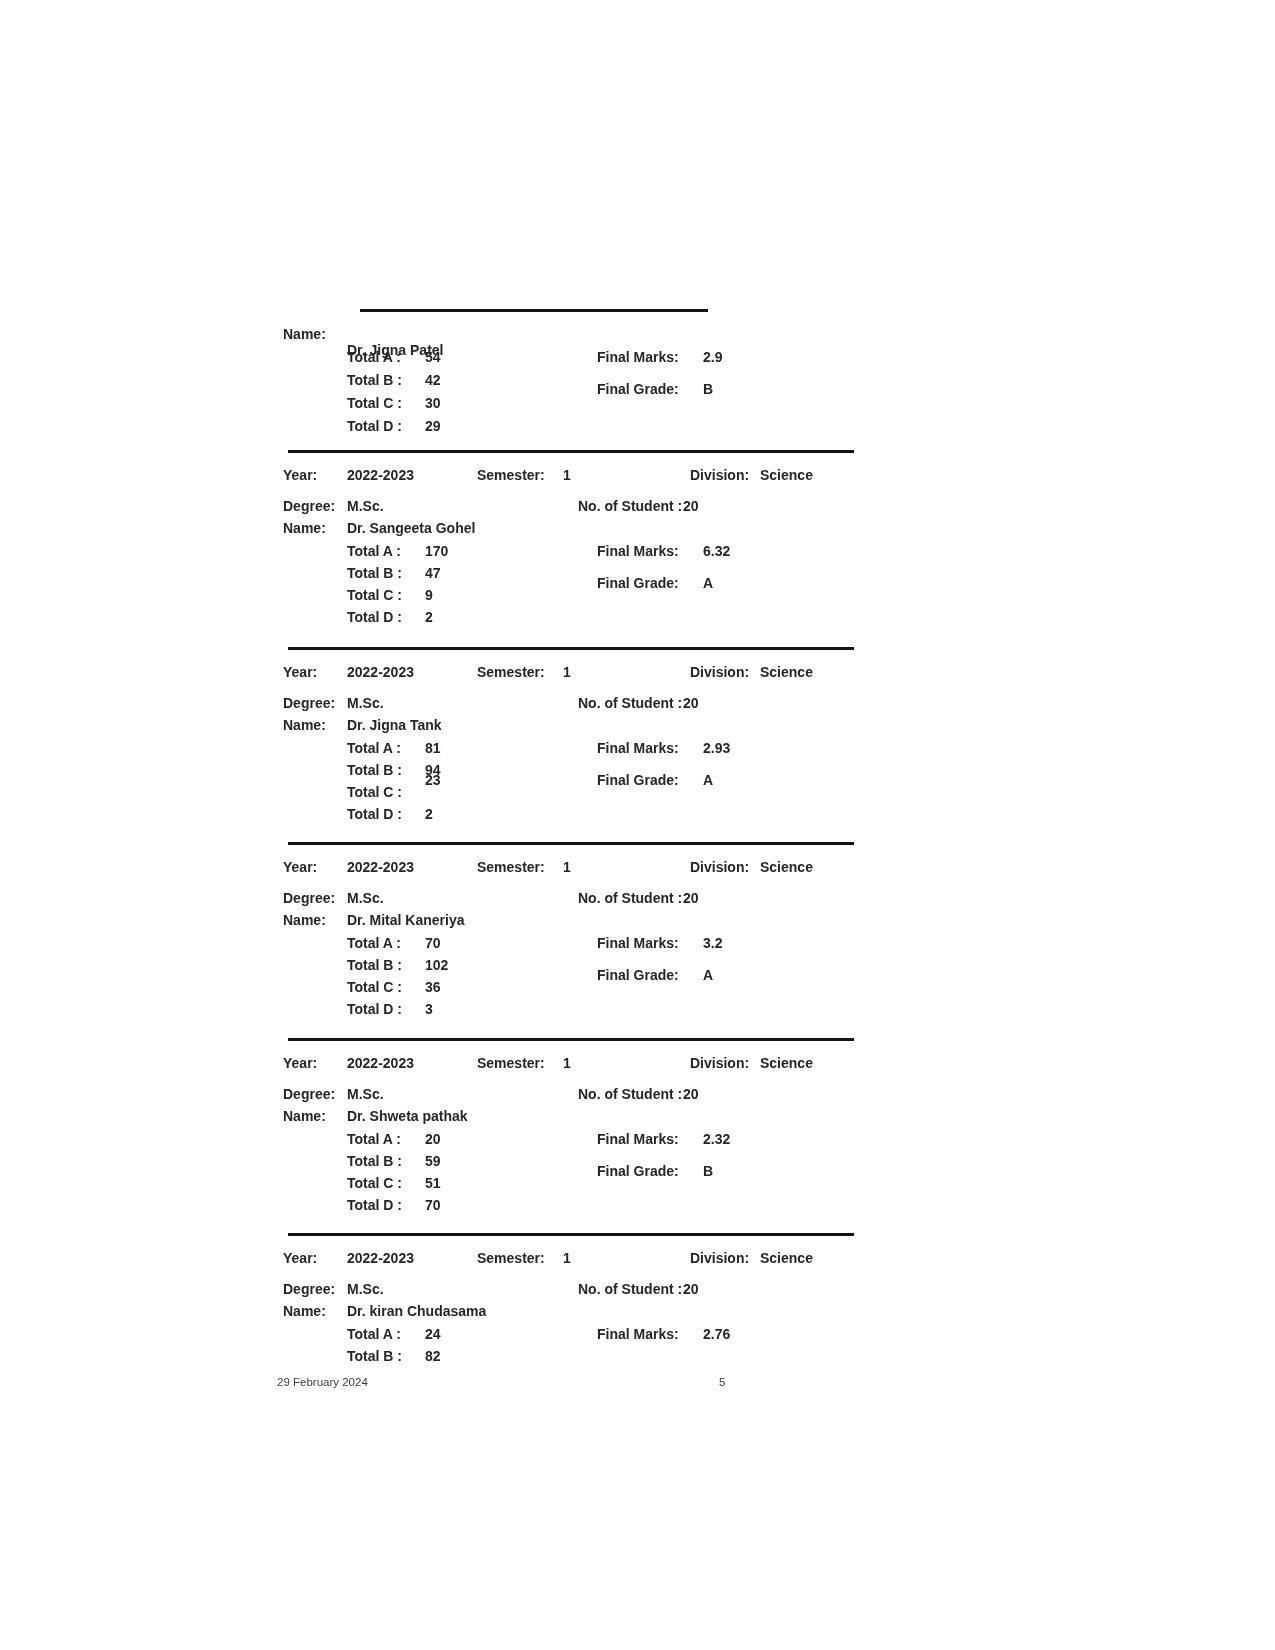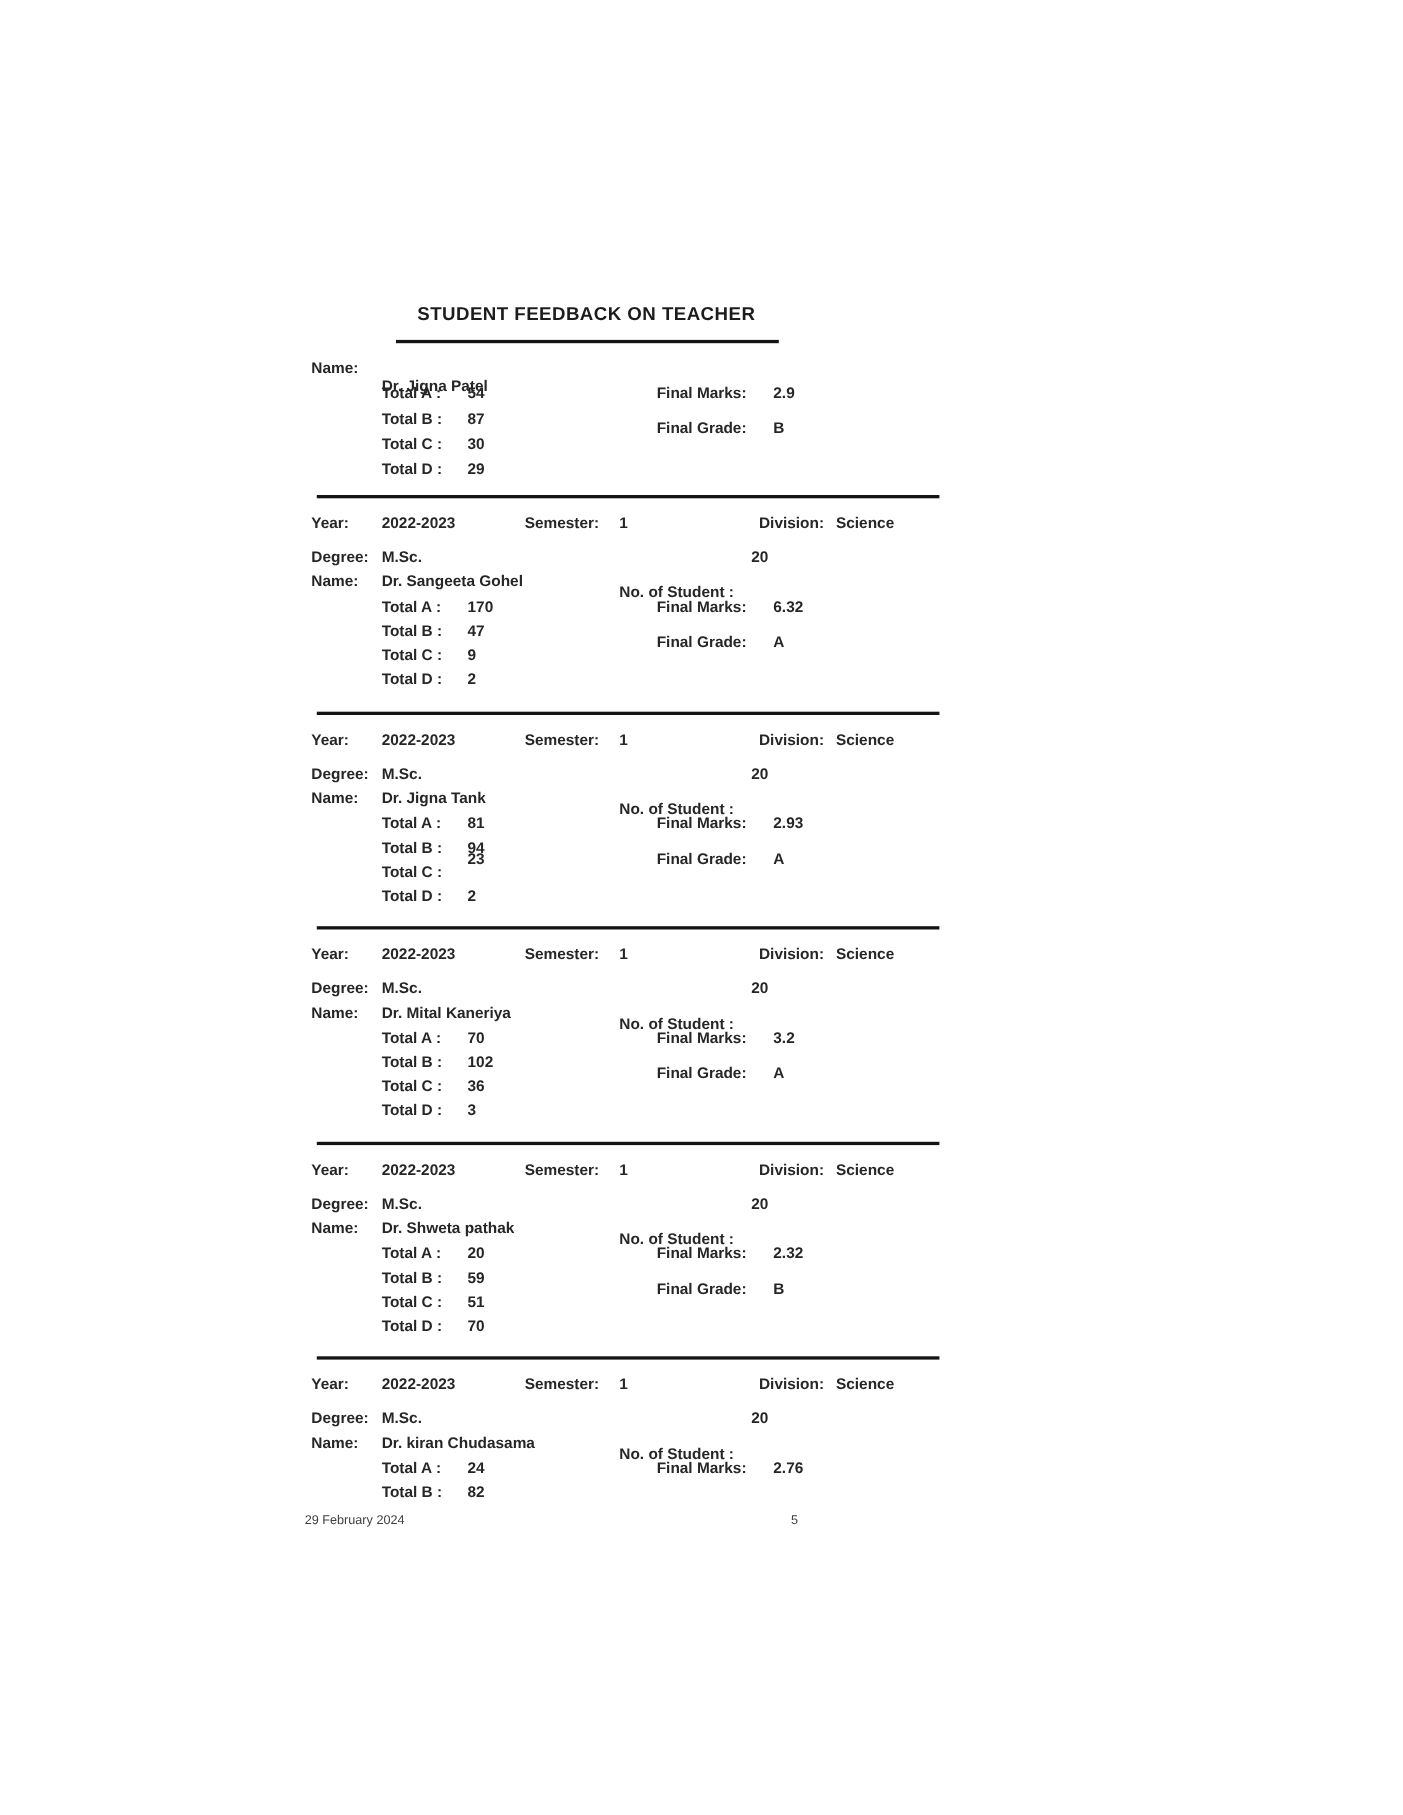--- a/index.html
+++ b/index.html
@@ -16,48 +16,47 @@
     position:absolute;top:309px;left:360px;width:348px;height:3px;background:#141414;
   }
   .record{position:absolute;left:280px;width:580px;height:190px;}
   .sep{position:absolute;top:0;left:8px;width:566px;height:3px;background:#141414;}
   .cell{position:absolute;white-space:nowrap;line-height:18px;}
   .x-label{left:3px;}
   .x-value{left:67px;}
   .x-num{left:145px;}
   .x-semlbl{left:197px;}
   .x-semval{left:283px;}
-  .x-noslbl{left:283px;margin-top:32px;}
+  .x-noslbl{left:298px;}
   .x-nosval{left:403px;}
   .x-divlbl{left:410px;}
   .x-divval{left:480px;}
   .x-fmlbl{left:317px;}
   .x-fmval{left:423px;}
   .footer{
     position:absolute;top:1376px;font-weight:normal;font-size:11.5px;color:#3f3f3f;
     white-space:nowrap;
   }
   .footer-date{left:277px;}
   .footer-page{left:719px;}
 </style>
 </head>
 <body>
 
 <div class="page">
 
-  <div class="title">STUDENT FEEDBACK ON TEACHER</div>
   <div class="title-rule"></div>
 
   <section class="record" style="top:325px">
     <span class="cell x-label" style="top:0px">Name:</span>
     <span class="cell x-value" style="top:16px">Dr. Jigna Patel</span>
     <span class="cell x-value" style="top:23px">Total A :</span>
     <span class="cell x-num" style="top:23px">54</span>
     <span class="cell x-value" style="top:46px">Total B :</span>
-    <span class="cell x-num" style="top:46px">87</span>
+    <span class="cell x-num" style="top:46px">42</span>
     <span class="cell x-value" style="top:69px">Total C :</span>
     <span class="cell x-num" style="top:69px">30</span>
     <span class="cell x-value" style="top:92px">Total D :</span>
     <span class="cell x-num" style="top:92px">29</span>
     <span class="cell x-fmlbl" style="top:23px">Final Marks:</span>
     <span class="cell x-fmval" style="top:23px">2.9</span>
     <span class="cell x-fmlbl" style="top:55px">Final Grade:</span>
     <span class="cell x-fmval" style="top:55px">B</span>
   </section>
 

